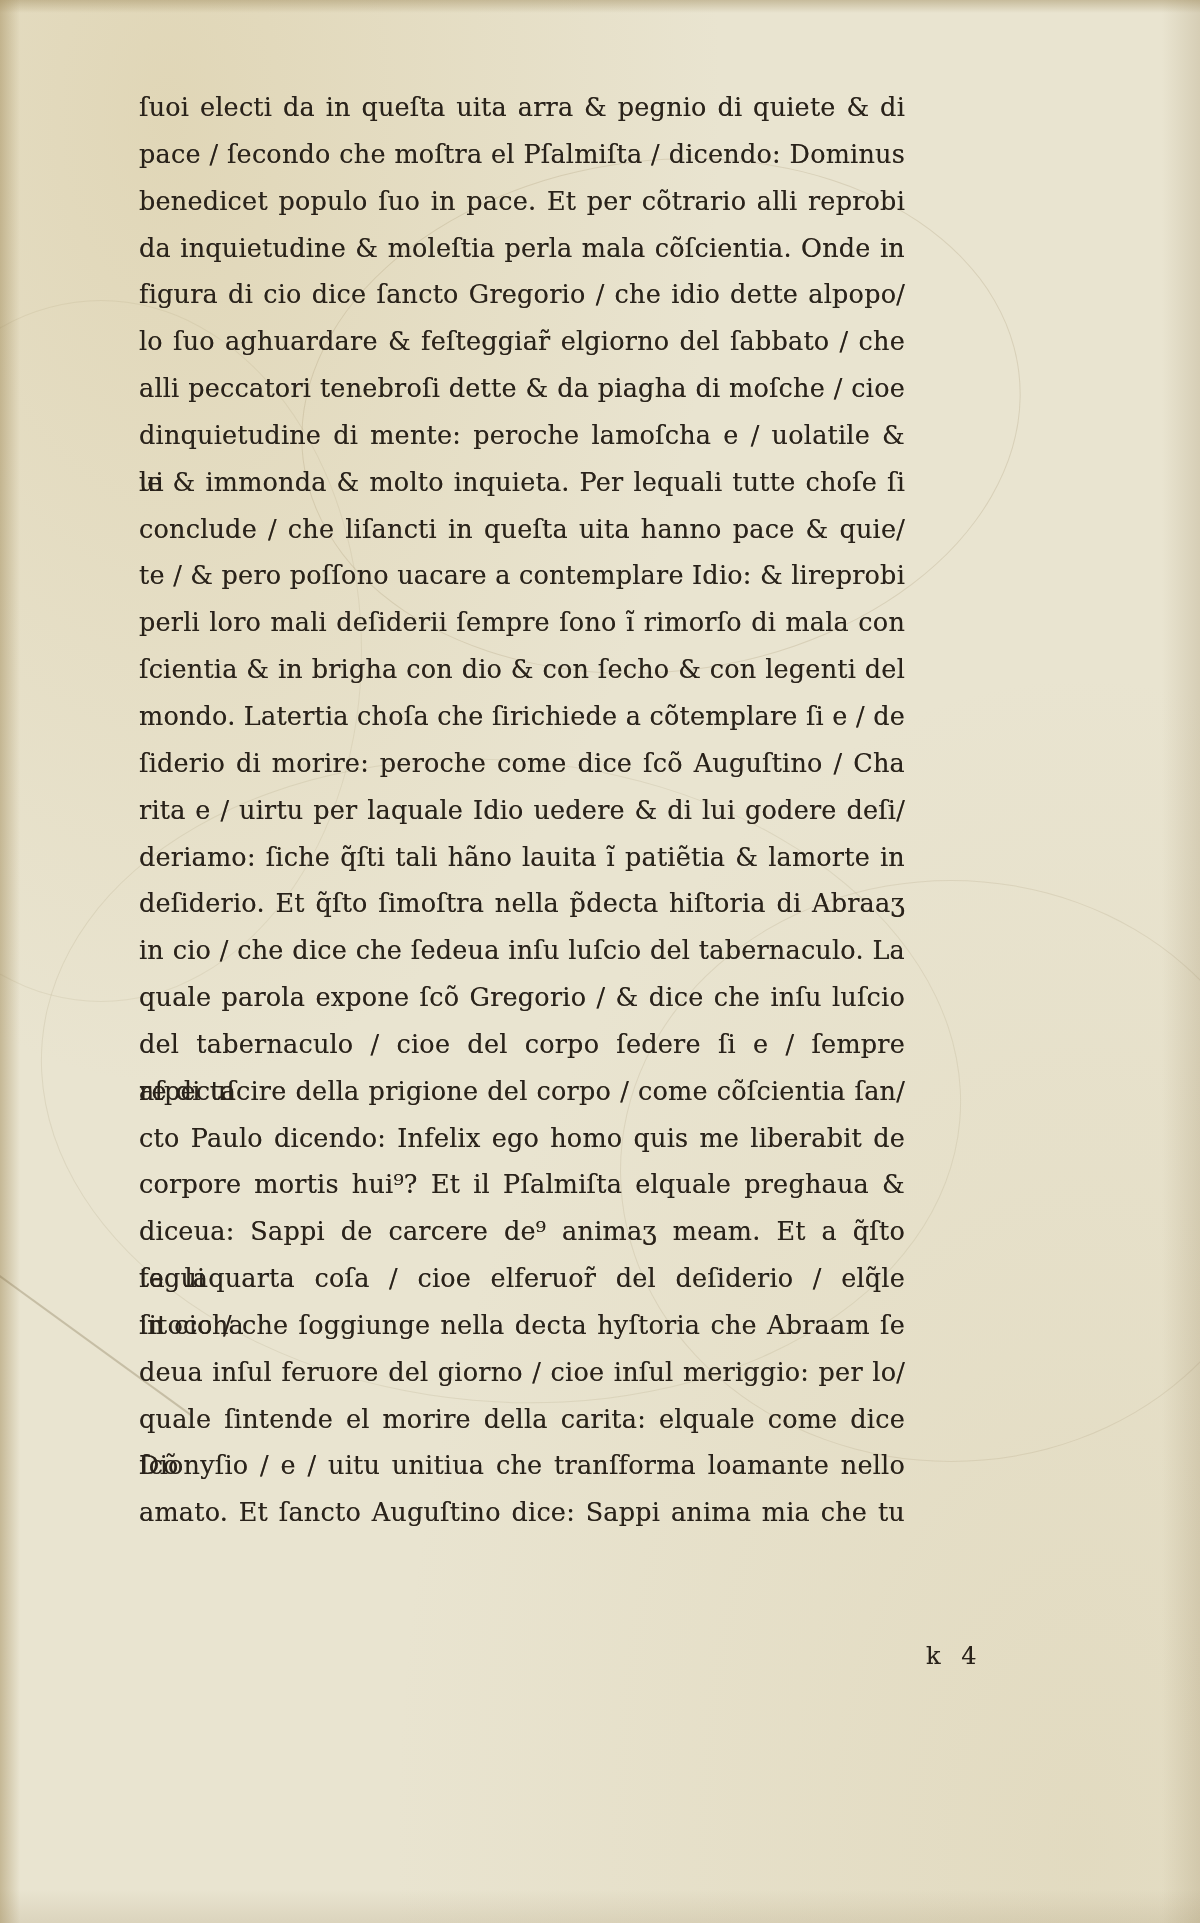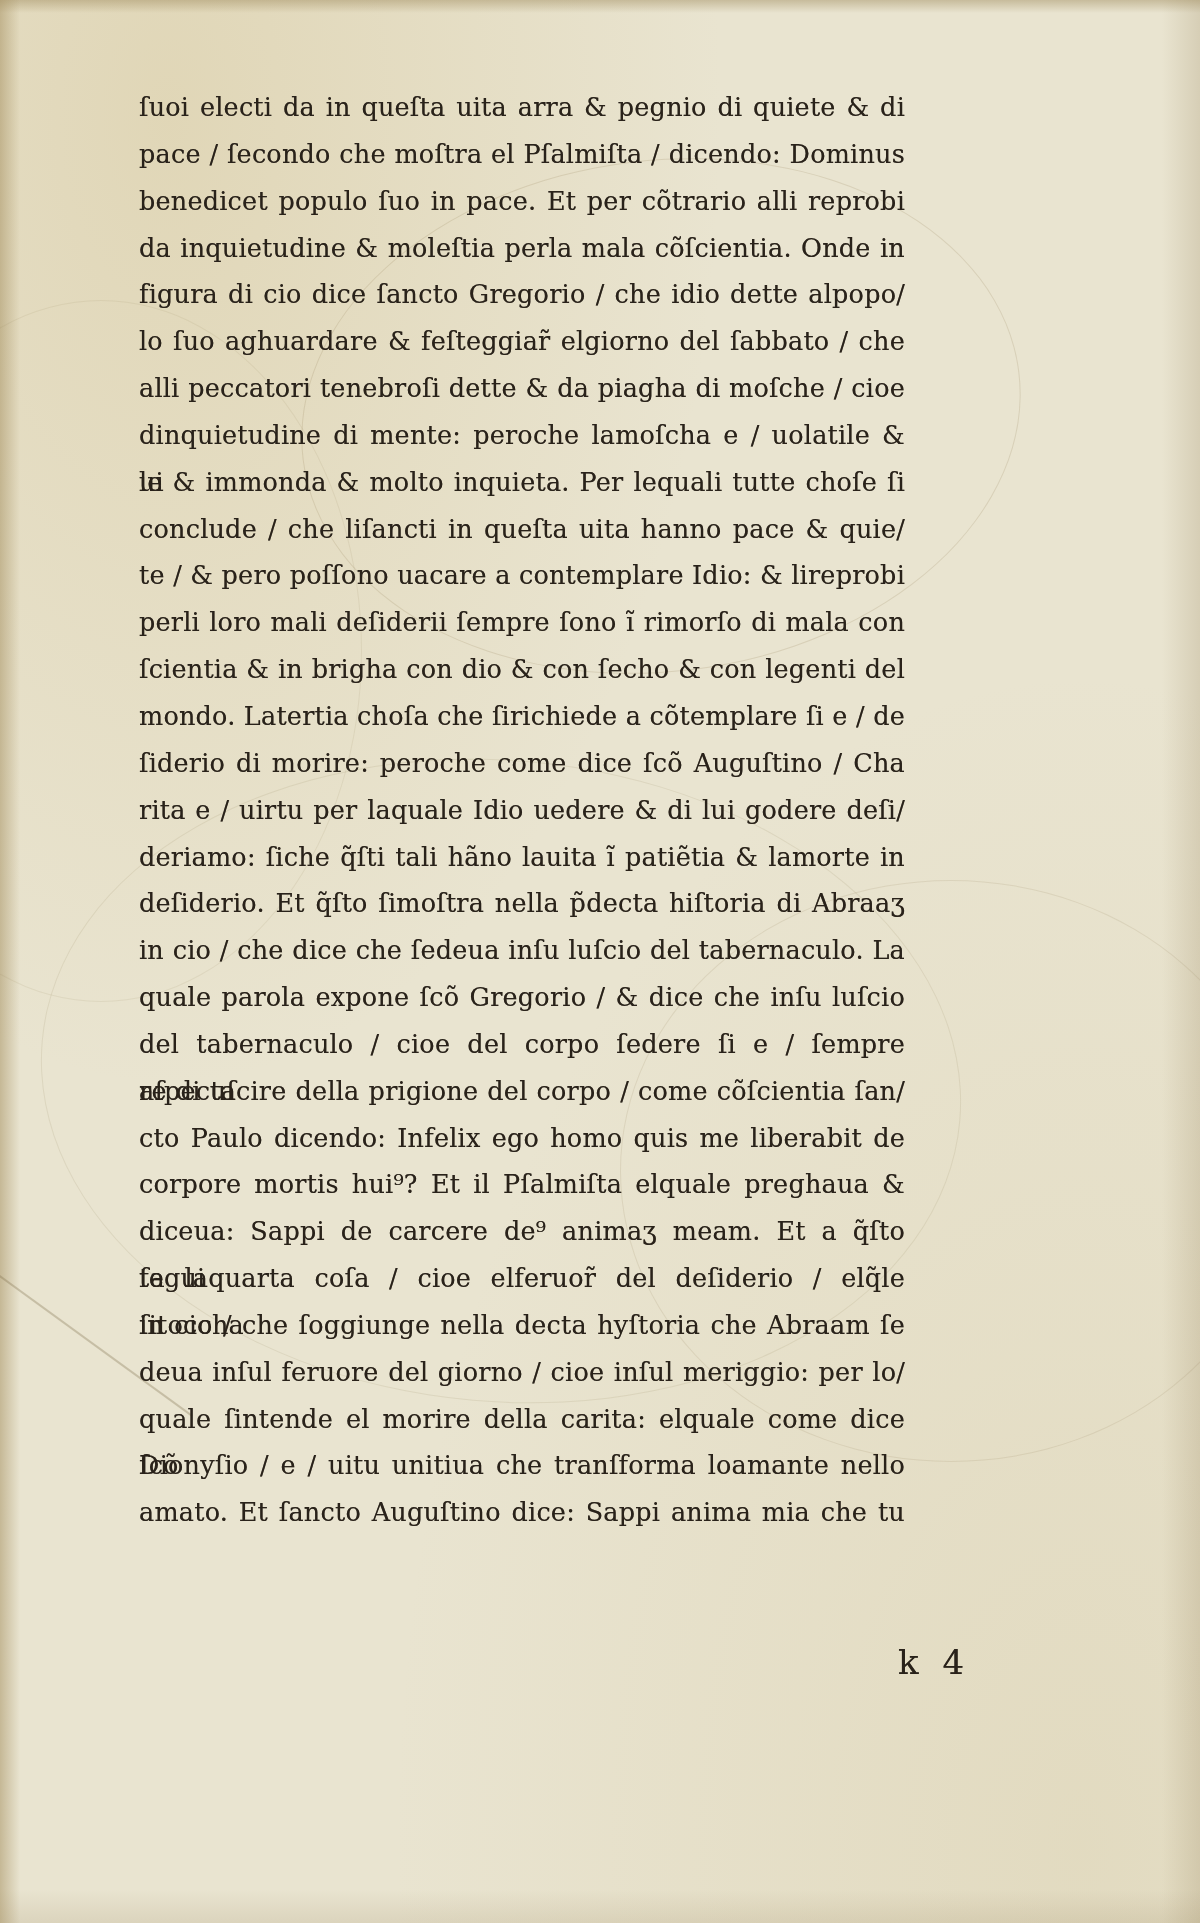--- a/index.html
+++ b/index.html
@@ -44,22 +44,22 @@
     text-shadow:0 0 0.5px rgba(41,34,26,0.55);
     margin-left:19px;
   }
   .line {
     text-align:justify;
     text-align-last:justify;
     height:46.85px;
     overflow:visible;
   }
   .signature {
-    position:absolute; left:898px; top:1642px;
-    color:#29221a; font-size:34px; word-spacing:13px;
+    position:absolute; left:926px; top:1642px;
+    color:#29221a; font-size:24px; word-spacing:13px;
     text-shadow:0 0 0.5px rgba(41,34,26,0.55);
   }
 </style>
 </head>
 <body>
 
 <div class="page">
   <div class="wm wm1"></div>
   <div class="wm wm2"></div>
   <div class="wm wm3"></div>

